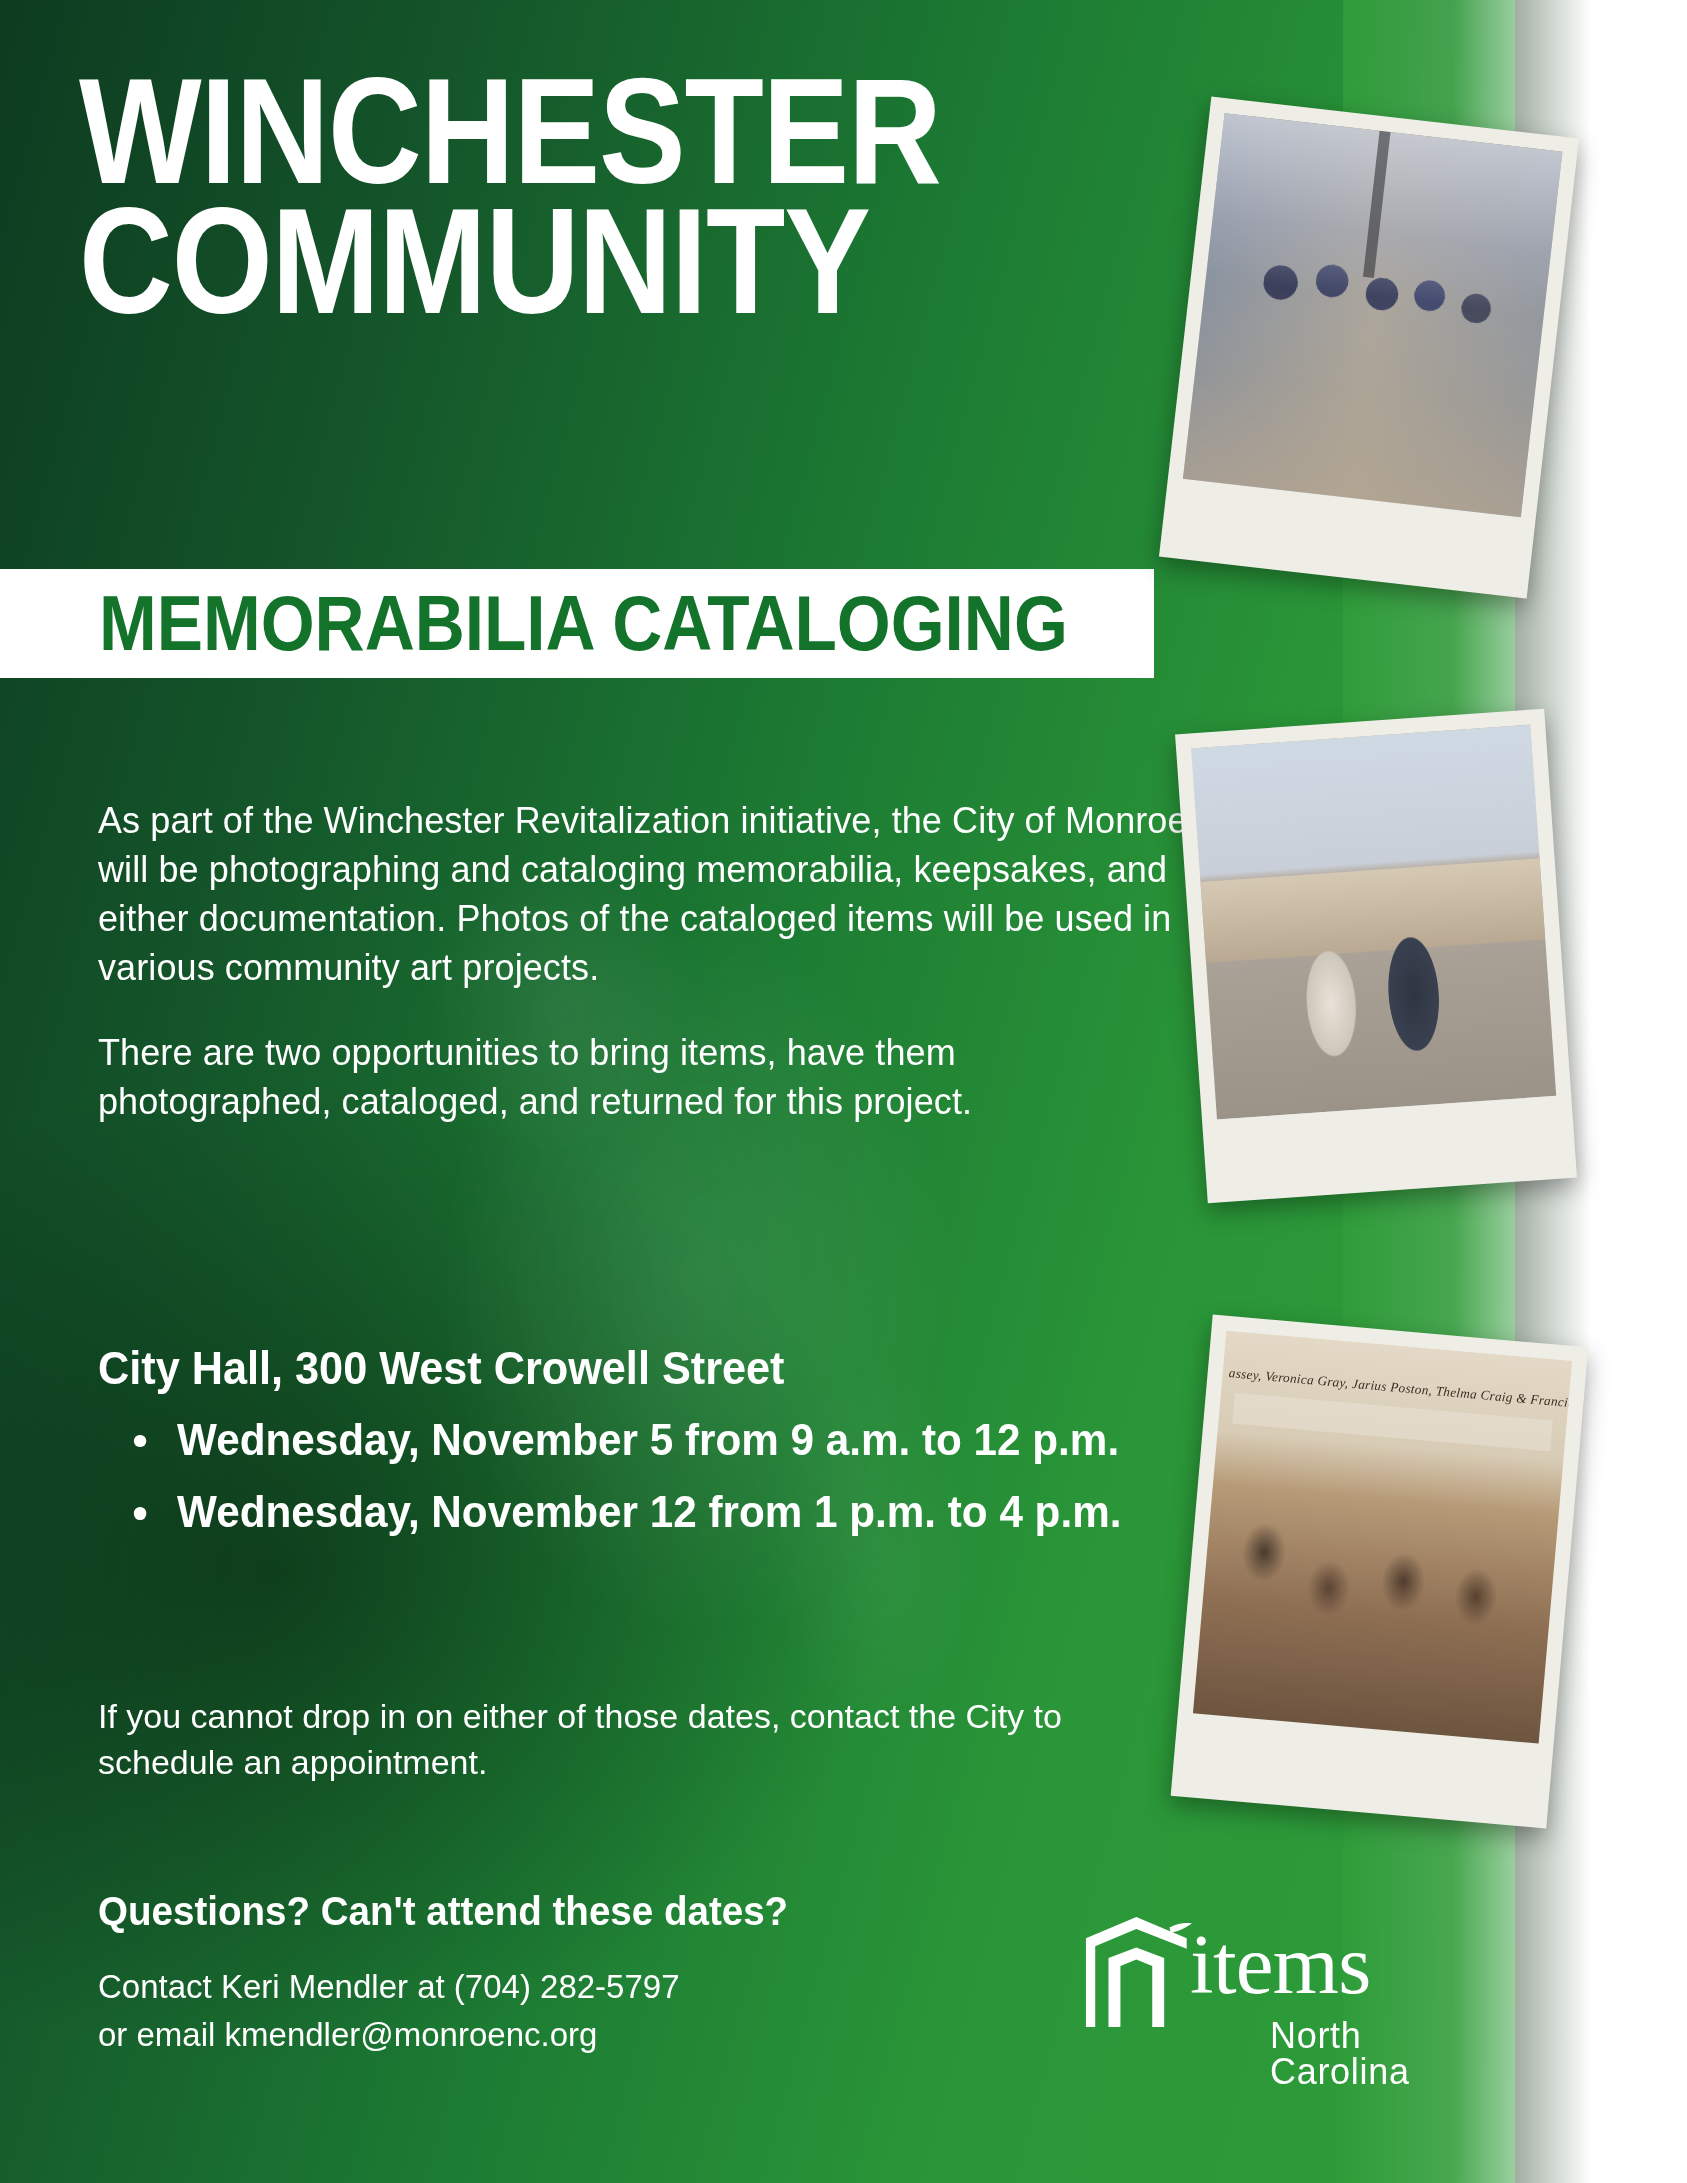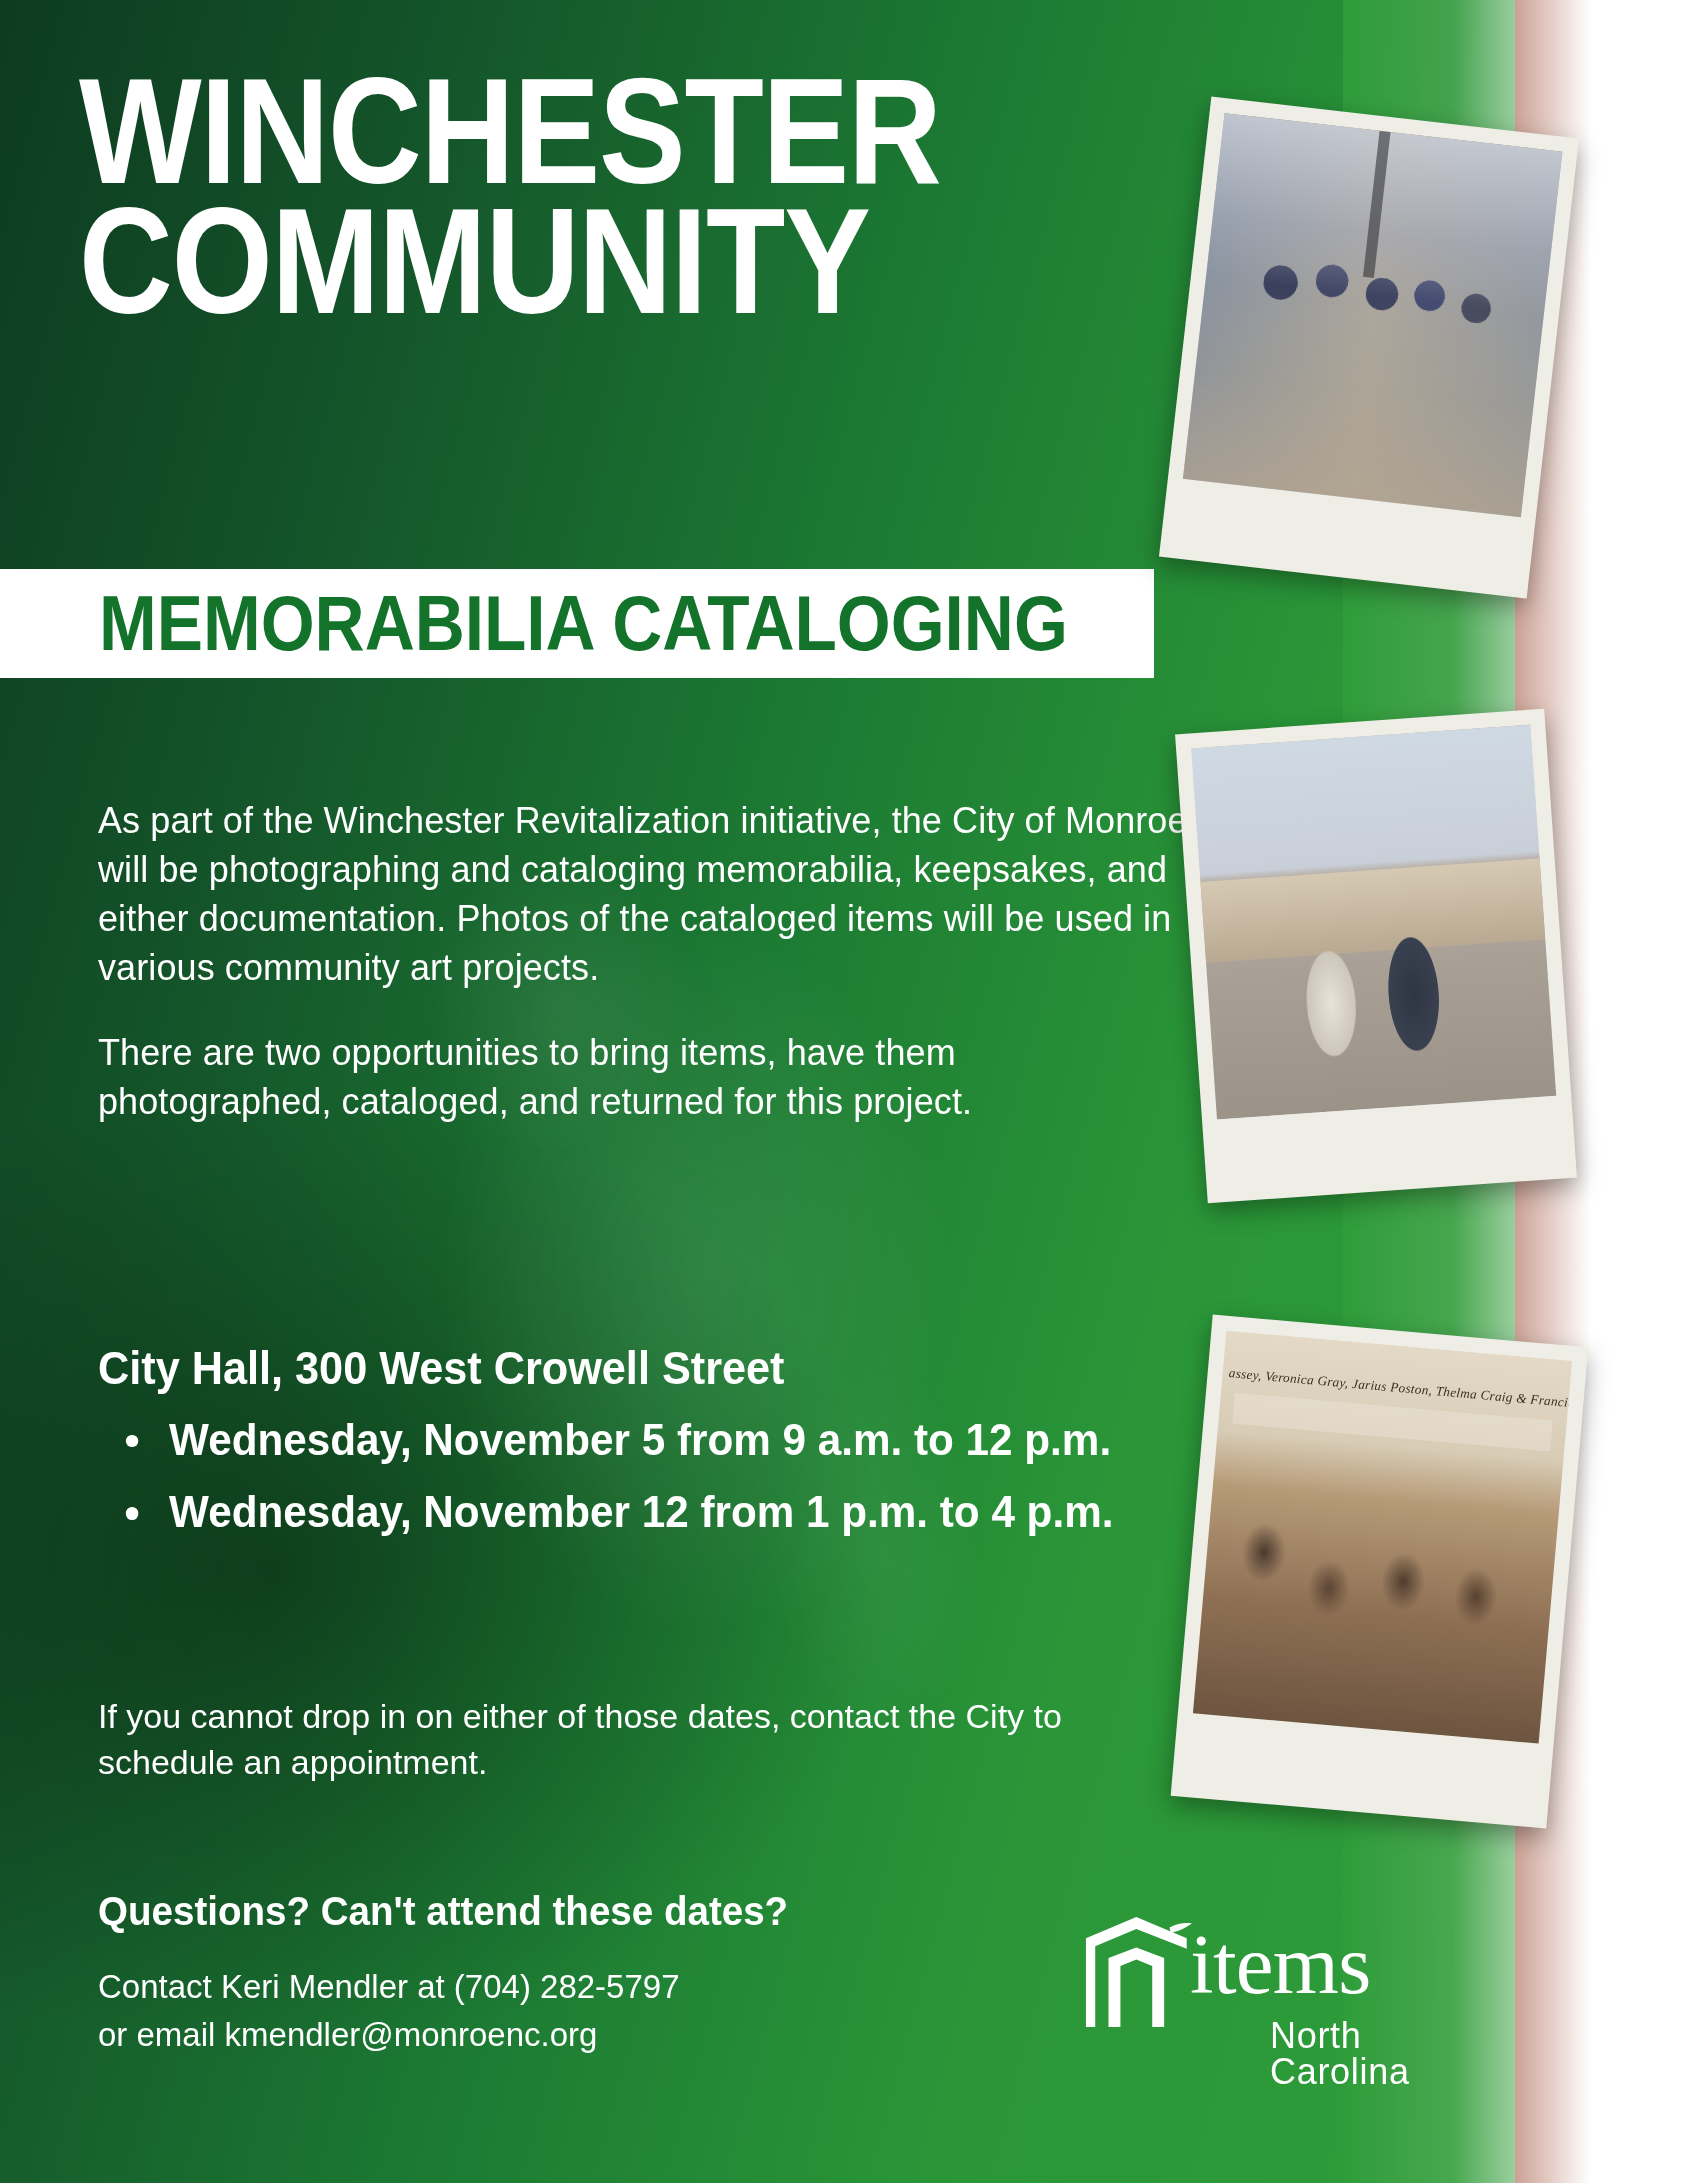--- a/index.html
+++ b/index.html
@@ -12,21 +12,21 @@
     height: 2183px;
     font-family: "Liberation Sans", sans-serif;
     position: relative;
     overflow: hidden;
   }
 
   
   .poster {
     position: absolute;
     inset: 0;
-    background: #b91c1c;
+    background: #404040;
     overflow: hidden;
   }
   .bg-green {
     position: absolute;
     left: 0;
     top: 0;
     width: 1515px;
     height: 2183px;
     background:
       radial-gradient(ellipse 992px 794px at 18% 72%, rgba(0,0,0,0.38) 0%, rgba(0,0,0,0.0) 62%),
@@ -129,21 +129,21 @@
     font-size: 46px;
     line-height: 1.1;
     letter-spacing: 0px;
     transform: scaleX(0.94);
     transform-origin: left center;
     margin-bottom: 22.5px;
     white-space: nowrap;
   }
   ul.date-list {
     list-style: none;
-    margin: 0;
+    margin: 8px;
     padding: 0;
   }
   ul.date-list li {
     position: relative;
     font-family: "Liberation Sans Narrow", "Liberation Sans", sans-serif;
     font-weight: bold;
     font-size: 44px;
     line-height: 1.1;
     padding: 0 0 0 74px;
     margin-bottom: 24px;

